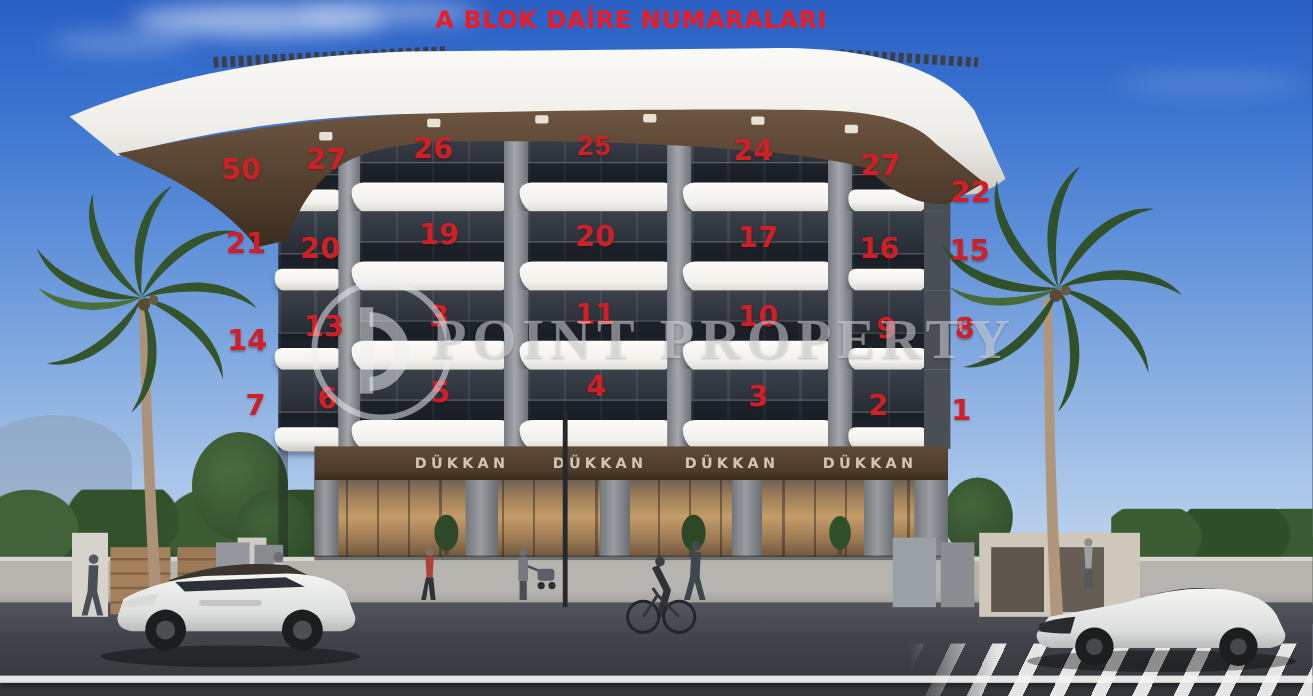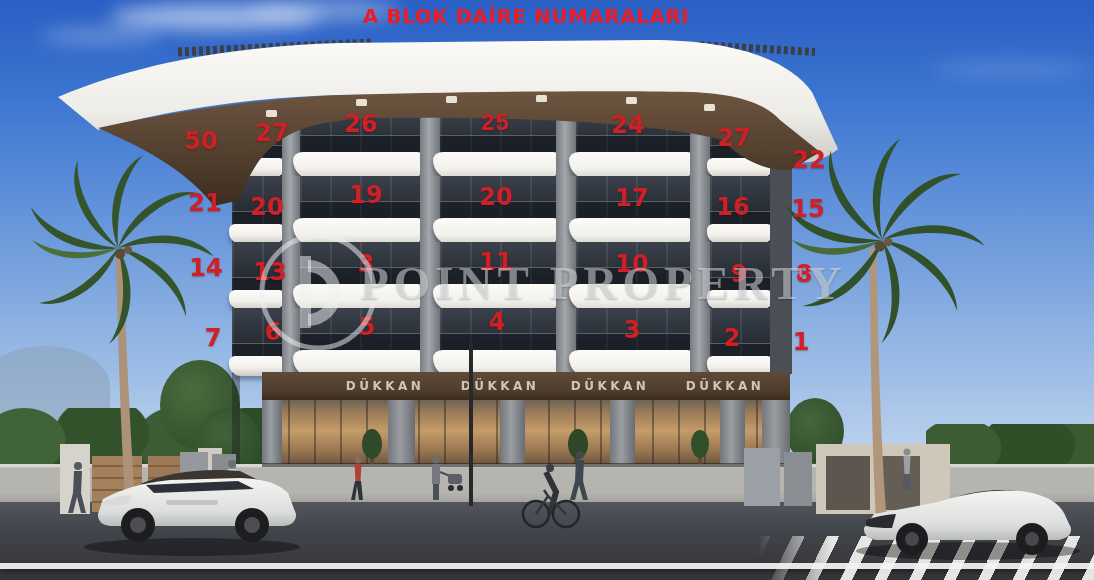--- a/index.html
+++ b/index.html
@@ -441,21 +441,21 @@
       <span class="apt-num" style="left: 628px; top: 125px;">24</span>
       <span class="apt-num" style="left: 734px; top: 138px;">27</span>
       <span class="apt-num" style="left: 809px; top: 141px; margin-top: 19px;">22</span>
       <span class="apt-num" style="left: 205px; top: 203px;">21</span>
       <span class="apt-num" style="left: 267px; top: 207px;">20</span>
       <span class="apt-num" style="left: 366px; top: 195px;">19</span>
       <span class="apt-num" style="left: 496px; top: 197px;">20</span>
       <span class="apt-num" style="left: 632px; top: 198px;">17</span>
       <span class="apt-num" style="left: 733px; top: 207px;">16</span>
       <span class="apt-num" style="left: 808px; top: 209px;">15</span>
-      <span class="apt-num" style="left: 206px; top: 268px;">14</span>
+      <span class="apt-num" style="left: 206px; top: 284px;">14</span>
       <span class="apt-num" style="left: 270px; top: 272px;">13</span>
       <span class="apt-num" style="left: 366px; top: 264px;">3</span>
       <span class="apt-num" style="left: 496px; top: 262px;">11</span>
       <span class="apt-num" style="left: 632px; top: 264px;">10</span>
       <span class="apt-num" style="left: 739px; top: 274px;">9</span>
       <span class="apt-num" style="left: 804px; top: 274px;">8</span>
       <span class="apt-num" style="left: 213px; top: 338px;">7</span>
       <span class="apt-num" style="left: 273px; top: 332px;">6</span>
       <span class="apt-num" style="left: 367px; top: 327px;">5</span>
       <span class="apt-num" style="left: 497px; top: 322px;">4</span>

